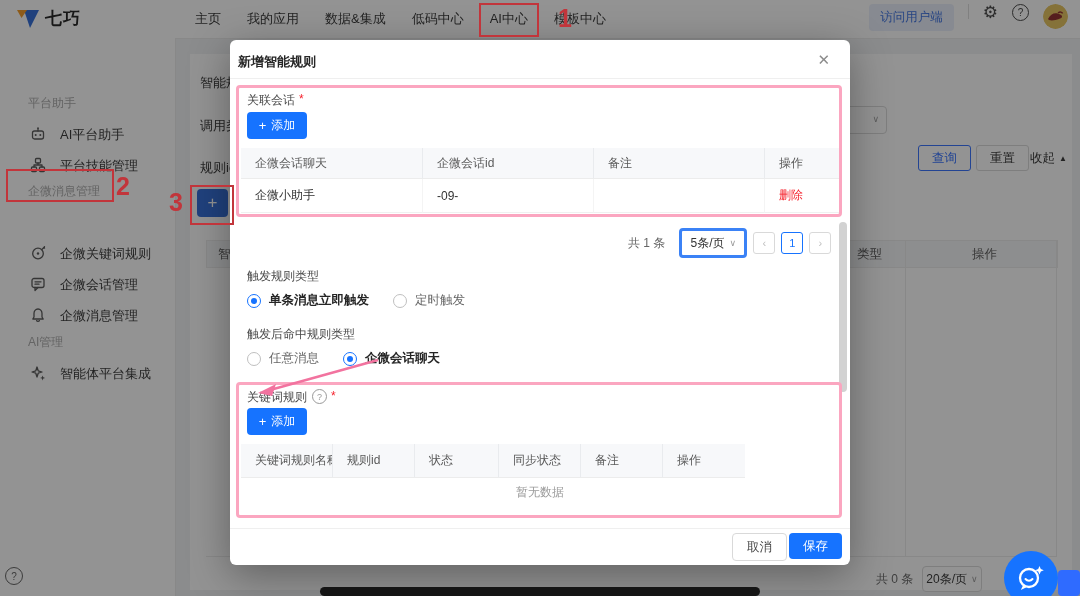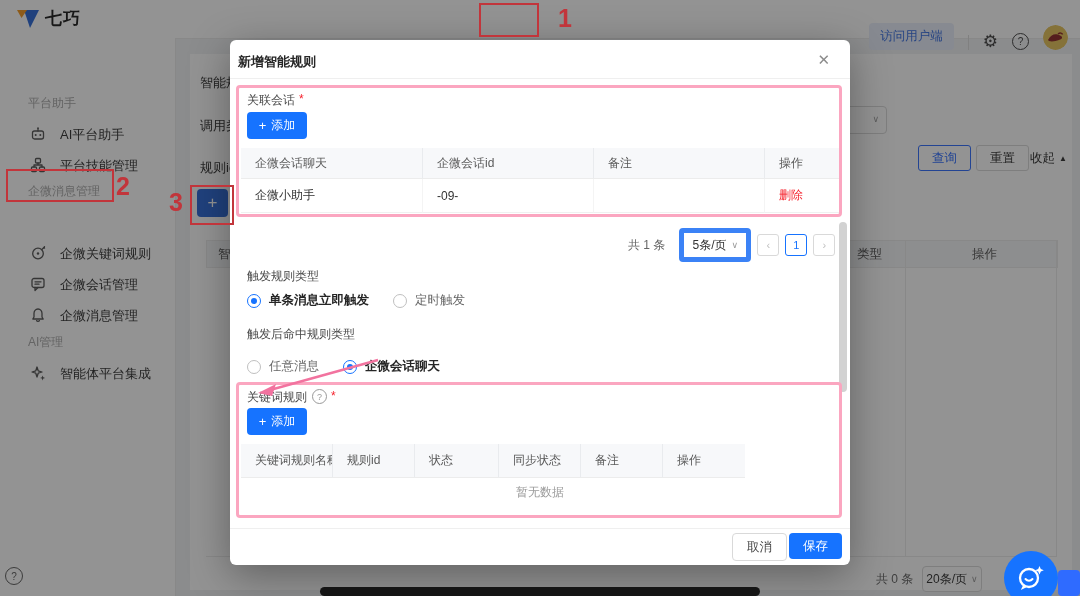--- a/index.html
+++ b/index.html
@@ -5,21 +5,21 @@
   html,body{margin:0;padding:0}
   body{position:relative;width:1080px;height:596px;overflow:hidden;background:#f0f2f5;
        font-family:"Liberation Sans","DejaVu Sans",sans-serif;-webkit-font-smoothing:antialiased}
 
   
   .nav{position:absolute;top:0;left:0;right:0;height:38px;background:#fff;border-bottom:1px solid #ececec;z-index:1}
   .logo{position:absolute;left:16px;top:7px;display:flex;align-items:center;gap:5px}
   .logo-text{font-size:17px;font-weight:700;color:#1f1f1f;letter-spacing:1px}
   .menu{position:absolute;left:195px;top:0;height:38px;display:flex;align-items:center;gap:26px;font-size:13px;color:#333}
   .mi{cursor:pointer;white-space:nowrap}
-  .nav-right{position:absolute;right:12px;top:12px;height:38px;display:flex;align-items:flex-end;gap:14px}
+  .nav-right{position:absolute;right:12px;top:4px;height:38px;display:flex;align-items:flex-start;gap:14px}
   .visit{background:#e9effc;color:#3a6fe0;font-size:12.5px;padding:5px 11px;border-radius:4px;white-space:nowrap}
   .vdiv{width:1px;height:15px;background:#ddd}
   .gear{font-size:17px;color:#444;line-height:1}
   .qm{width:15px;height:15px;border:1.3px solid #444;border-radius:50%;font-size:10px;color:#444;display:flex;align-items:center;justify-content:center}
   .avatar{width:25px;height:25px;border-radius:50%;overflow:hidden}
 
   
   .sidebar{position:absolute;top:38px;left:0;width:175px;bottom:0;background:#fff;border-right:1px solid #ececec;z-index:1}
   .shead{position:absolute;left:28px;font-size:12px;color:#a9a9a9;white-space:nowrap}
   .sitem{position:absolute;left:0;width:175px;height:30px;font-size:13px;color:#333;cursor:pointer}
@@ -67,21 +67,21 @@
   .tbl{position:absolute;display:grid;font-size:12px;background:#fff}
   .th{background:#f7f8fa;color:#595959;padding-left:14px;display:flex;align-items:center;border-bottom:1px solid #ececec;border-right:1px solid #e9ebee;white-space:nowrap;overflow:hidden}
   .th.last{border-right:none}
   .td{padding-left:14px;display:flex;align-items:center;color:#333;border-bottom:1px solid #f0f0f0;border-right:1px solid #f4f4f4;white-space:nowrap;overflow:hidden}
   .td.last{border-right:none}
   .t1 .th{height:30px}.t1 .td{height:33px}
   .t2 .th{height:33px}
   .tempty{grid-column:1/-1;height:29px;display:flex;align-items:center;justify-content:center;color:#9b9b9b}
   .del{color:#f5222d;cursor:pointer}
   .pagrow{position:absolute;display:flex;align-items:center;font-size:12px;color:#666}
-  .psel{width:62px;height:24px;border:5px solid #3b82f6;border-radius:4px;display:flex;align-items:center;justify-content:center;gap:5px;color:#333;margin-left:14px;cursor:pointer}
+  .psel{width:62px;height:24px;border:3px solid #3b82f6;border-radius:4px;display:flex;align-items:center;justify-content:center;gap:5px;color:#333;margin-left:14px;cursor:pointer}
   .pbtn{width:20px;height:20px;border:1px solid #d9d9d9;border-radius:3px;color:#c0c0c0;display:flex;align-items:center;justify-content:center;font-size:11px;margin-left:6px;cursor:pointer;background:#fff}
   .pbtn.cur{border-color:#1673ff;color:#1673ff}
   .ropt{display:flex;align-items:center;gap:8px;font-size:12.5px;color:#666;cursor:pointer}
   .ropt.sel .rlb{color:#262626;font-weight:700}
   .radio{width:14px;height:14px;border-radius:50%;border:1px solid #bfbfbf;background:#fff;position:relative;flex:none;box-sizing:border-box}
   .radio.on{border-color:#1673ff}
   .radio.on::after{content:"";position:absolute;left:3px;top:3px;right:3px;bottom:3px;background:#1673ff;border-radius:50%}
   .rrow{position:absolute;display:flex;gap:24px}
   .qicon{width:13px;height:13px;border:1px solid #999;border-radius:50%;font-size:9px;color:#999;display:inline-flex;align-items:center;justify-content:center;margin-left:5px}
   .mfdiv{position:absolute;left:0;right:0;top:488px;height:1px;background:#efefef}
@@ -105,20 +105,28 @@
 <body>
 
 <div class="nav">
   <div class="logo">
     <svg width="24" height="22" viewBox="0 0 24 22">
       <polygon points="8,2 23,2 14,20" fill="#2f6bd8"></polygon>
       <polygon points="1,2 11,2 5.5,10" fill="#f59a23"></polygon>
     </svg>
     <span class="logo-text">七巧</span>
   </div>
+  <div class="menu">
+    <span class="mi">主页</span>
+    <span class="mi">我的应用</span>
+    <span class="mi">数据&amp;集成</span>
+    <span class="mi">低码中心</span>
+    <span class="mi">AI中心</span>
+    <span class="mi">模板中心</span>
+  </div>
   <div class="nav-right">
     <span class="visit">访问用户端</span>
     <span class="vdiv"></span>
     <span class="gear">⚙</span>
     <span class="qm">?</span>
     <span class="avatar">
       <svg width="25" height="25" viewBox="0 0 25 25">
         <circle cx="12.5" cy="12.5" r="12.5" fill="#e6c35c"></circle>
         <path d="M5 15 C8 9 13 8 18 11 C20 12.5 19 14 16 15 C13 16 9 17 6 16 Z" fill="#8e2a2a"></path>
         <path d="M15 9 c2 -1.5 4 -1 4.5 .5" stroke="#8e2a2a" stroke-width="1.5" fill="none"></path>
@@ -279,21 +287,21 @@
       <span class="radio on"></span>
       <span class="rlb">单条消息立即触发</span>
     </span>
     <span class="ropt">
       <span class="radio"></span>
       <span class="rlb">定时触发</span>
     </span>
   </div>
 
   <span class="flbl" style="left:17px;top:286px">触发后命中规则类型</span>
-  <div class="rrow" style="left:17px;top:318px">
+  <div class="rrow" style="left:17px;top:310px">
     <span class="ropt">
       <span class="radio"></span>
       <span class="rlb">任意消息</span>
     </span>
     <span class="ropt sel">
       <span class="radio on"></span>
       <span class="rlb">企微会话聊天</span>
     </span>
   </div>
 

